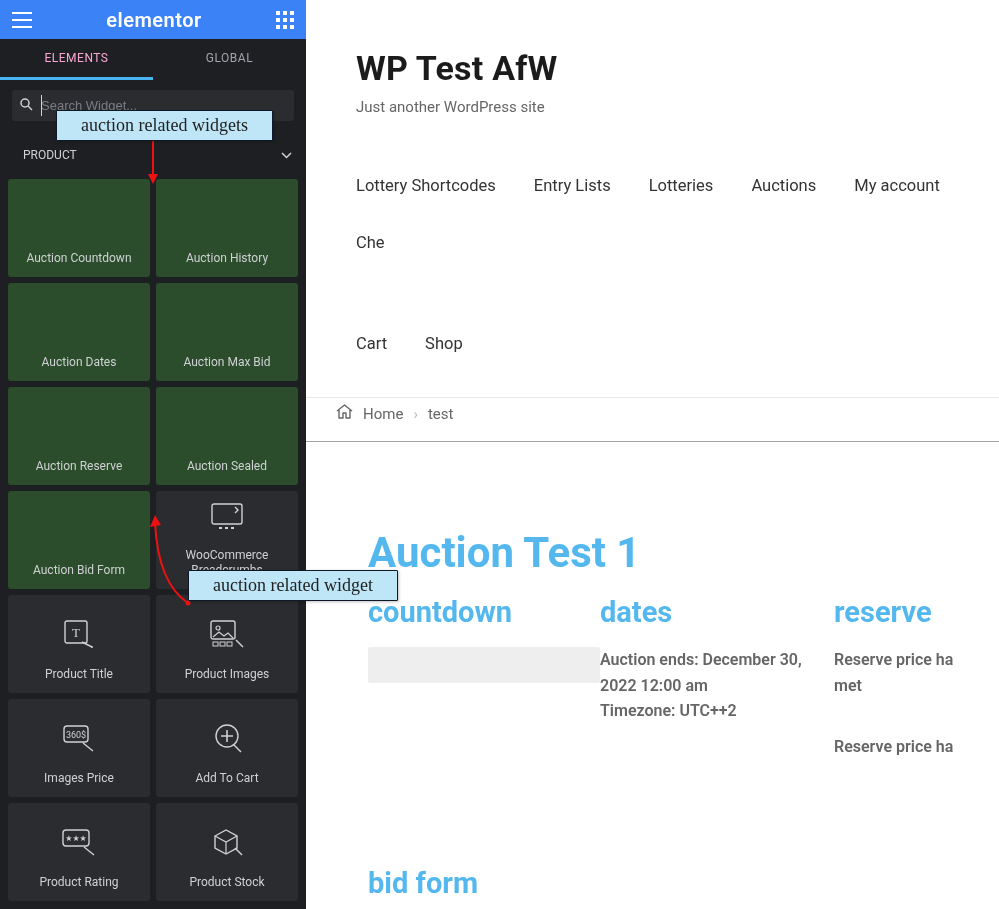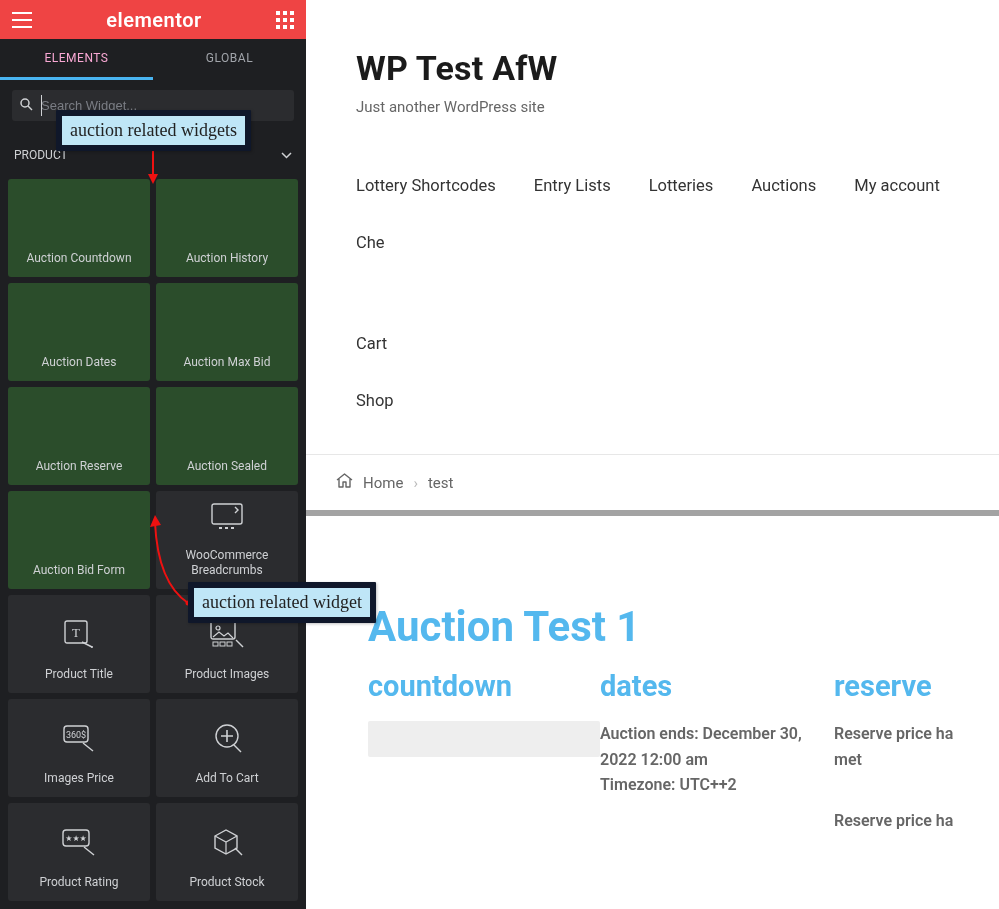--- a/index.html
+++ b/index.html
@@ -1,63 +1,63 @@
 <!DOCTYPE html>
 <html><head>
 <meta charset="utf-8">
 <style>
   * { box-sizing: border-box; margin: 0; padding: 0; }
   html, body { width: 999px; height: 909px; font-family: -apple-system, BlinkMacSystemFont, "Segoe UI", Roboto, Arial, sans-serif; overflow: hidden; background: #fff; }
   .app { display: flex; height: 909px; }
   
   .sidebar { width: 306px; background: #1e1f22; color: #cfd1d4; display: flex; flex-direction: column; position: relative; }
-  .sb-header { height: 48px; background: #ef4444; display: flex; align-items: center; justify-content: space-between; padding: 0 12px; color: #fff; }
+  .sb-header { height: 48px; background: #3b82f6; display: flex; align-items: center; justify-content: space-between; padding: 0 12px; color: #fff; }
   .sb-brand { font-weight: 600; font-size: 20px; letter-spacing: .5px; }
   .sb-tabs { display: flex; }
   .sb-tab { flex: 1; text-align: center; padding: 12px 0; font-size: 12px; letter-spacing: .5px; color: #a1a4aa; cursor: pointer; border-bottom: 3px solid transparent; }
   .sb-tab.active { color: #f9a8d4; border-bottom-color: #49b4f1; }
   .sb-search { padding: 10px 12px; }
   .sb-search-inner { background: #2b2c2f; border-radius: 3px; display: flex; align-items: center; padding: 6px 8px; gap: 8px; position: relative; }
   .sb-search-inner input { flex: 1; background: transparent; border: none; outline: none; color: #cfd1d4; font-size: 13px; }
   .sb-search-inner input::placeholder { color: #7a7d84; }
   .sb-caret { position: absolute; left: 29px; top: 5px; bottom: 5px; width: 1px; background: #cfd1d4; animation: blink 1s steps(1) infinite; }
   @keyframes blink { 50% { opacity: 0; } }
-  .sb-section { display: flex; align-items: center; justify-content: space-between; padding: 17px 14px; font-size: 12px; color: #cfd1d4; cursor: pointer; }
+  .sb-section { display: flex; align-items: center; justify-content: space-between; padding: 17px 14px; font-size: 12px; color: #cfd1d4; cursor: pointer; margin-left: 9px; }
   .grid { display: grid; grid-template-columns: 1fr 1fr; gap: 6px; padding: 0 8px 8px; }
   .widget { height: 98px; background: #2b2c2f; border-radius: 3px; display: flex; flex-direction: column; align-items: center; justify-content: flex-end; padding: 2px 6px 12px; gap: 10px; cursor: grab; }
   .widget.auction { background: #2b4d2b; }
   .widget .wicon { height: 46px; display: flex; align-items: center; justify-content: center; }
   .widget .wlabel { font-size: 12px; color: #cfd1d4; text-align: center; line-height: 1.2; }
   
   .collapse { position: absolute; right: -14px; top: 625px; width: 14px; height: 30px; background: #1e1f22; display: flex; align-items: center; justify-content: center; border-radius: 0 3px 3px 0; cursor: pointer; }
   
   .content { flex: 1; background: #fff; overflow: hidden; position: relative; }
   .site-header { padding: 48px 0 0 50px; }
   .site-title { font-size: 34px; font-weight: 700; color: #1b1b1b; letter-spacing: .2px; }
   .site-tagline { margin-top: 10px; font-size: 15px; color: #666; }
   .nav { display: flex; flex-wrap: wrap; gap: 38px; padding: 60px 0 0 50px; font-size: 16.5px; color: #333; }
   .nav span { cursor: pointer; white-space: nowrap; }
-  .nav .row2 { width: 100%; display: flex; gap: 38px; margin-top: 44px; flex-direction: column; }
-  .breadcrumb-bar { margin-top: 44px; border-top: 1px solid #e7e7e7; border-bottom: 6px solid #a3a3a3; padding: 18px 0 18px 30px; display: flex; align-items: center; gap: 10px; color: #666; font-size: 15px; }
+  .nav .row2 { width: 100%; display: flex; gap: 38px; margin-top: 44px; }
+  .breadcrumb-bar { margin-top: 44px; border-top: 1px solid #e7e7e7; border-bottom: 1px solid #a3a3a3; padding: 6px 0 18px 30px; display: flex; align-items: center; gap: 10px; color: #666; font-size: 15px; }
   .breadcrumb-bar .sep { color: #bbb; }
   .page-title { font-size: 42px; font-weight: 700; color: #54b8ee; margin: 86px 0 0 62px; }
   .cols { display: flex; margin: 18px 0 0 62px; }
   .col h3 { font-size: 29px; font-weight: 700; color: #54b8ee; margin-bottom: 18px; }
   .col.countdown { width: 232px; }
   .countdown-box { height: 36px; background: #eee; border-radius: 2px; }
   .col.dates { width: 220px; }
   .dates p { font-size: 16px; color: #666; font-weight: 600; line-height: 1.6; }
   .col.reserve { margin-left: 14px; }
   .reserve p { font-size: 16px; color: #666; font-weight: 600; line-height: 1.6; margin-bottom: 36px; white-space: nowrap; }
   .bid-section { margin: 70px 0 0 62px; }
   .bid-section h3 { font-size: 29px; font-weight: 700; color: #54b8ee; margin-bottom: 24px; }
   
-  .annot { position: absolute; background: #bfe6f7; border: 6px solid #0f172a; padding: 4px 8px; font-family: "Times New Roman", serif; font-size: 18px; color: #222; z-index: 50; border-radius: 1px; box-shadow: 1px 1px 3px rgba(0,0,0,.25); }
+  .annot { position: absolute; background: #bfe6f7; border: 1px solid #0f172a; padding: 4px 24px; font-family: "Times New Roman", serif; font-size: 18px; color: #222; z-index: 50; border-radius: 1px; box-shadow: 1px 1px 3px rgba(0,0,0,.25); }
   .annot1 { left: 56px; top: 110px; }
-  .annot2 { left: 188px; top: 582px; }
+  .annot2 { left: 188px; top: 570px; }
   .arrow { position: absolute; z-index: 49; pointer-events: none; }
   .icon-svg { display: block; }
 </style>
 </head>
 <body>
 
 <div class="app">
 
   <aside class="sidebar">
     <div class="sb-header">

